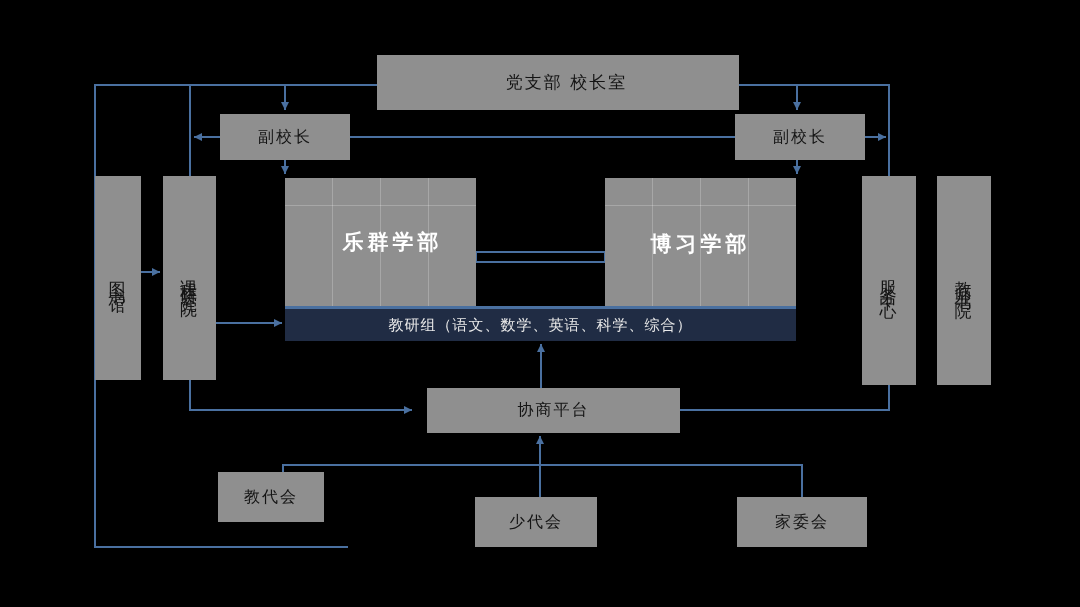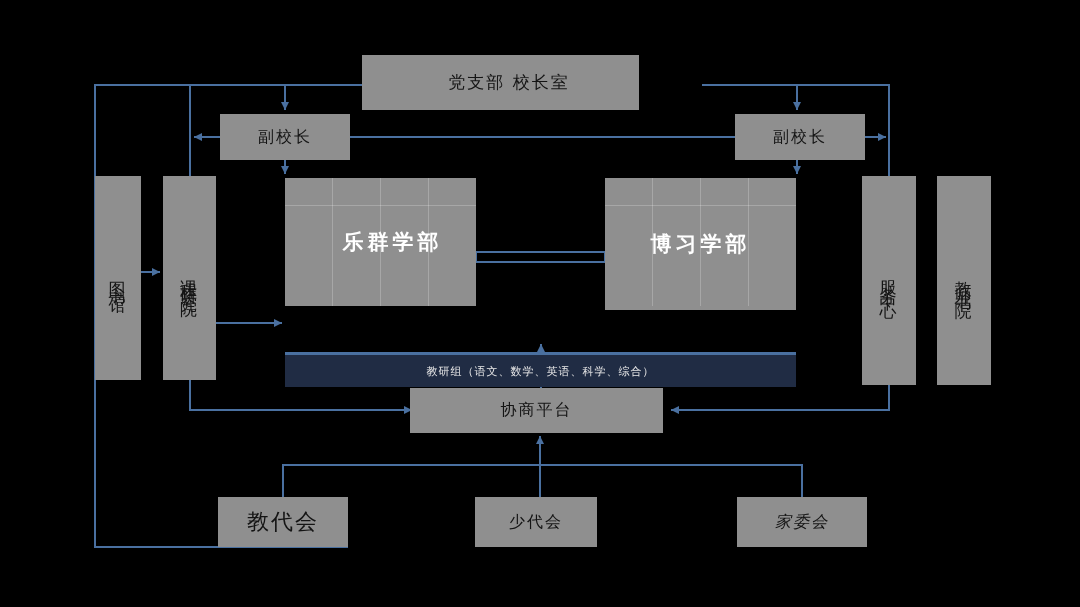--- a/index.html
+++ b/index.html
@@ -28,23 +28,22 @@
     color:var(--division-text,#ffffff);
     font-weight:bold; font-size:21px; letter-spacing:4px;
   }
   .gridline { position:absolute; background:rgba(255,255,255,0.22); }
   .trg {
     position:absolute;
     background:var(--trg-bar-fill,#202c44);
     border-top:3px solid var(--connector,#4a70a0);
     color:var(--trg-bar-text,#e9e9e9);
     display:flex; align-items:center; justify-content:center;
-    font-size:11px; letter-spacing:1px;
+    font-size:15px; letter-spacing:1px;
     box-sizing:border-box;
-    margin-top:46px;
   }
 </style>
 </head>
 <body>
 
 <div class="stage">
 
   <svg class="wires" viewBox="0 0 1080 607">
     <defs>
       <marker id="arr" markerUnits="userSpaceOnUse" markerWidth="10" markerHeight="10" refX="8" refY="5" orient="auto">
@@ -64,21 +63,21 @@
     <path class="wire" d="M141,272 L160,272" marker-end="url(#arr)"></path>
     <path class="wire" d="M216,323 L282,323" marker-end="url(#arr)"></path>
     <rect class="wire" x="476" y="252" width="129" height="10"></rect>
     <path class="wire" d="M541,388 L541,344" marker-end="url(#arr)"></path>
     <path class="wire" d="M190,380 L190,410 L412,410" marker-end="url(#arr)"></path>
     <path class="wire" d="M889,385 L889,410 L671,410" marker-end="url(#arr)"></path>
     <path class="wire" d="M540,497 L540,436" marker-end="url(#arr)"></path>
     <path class="wire" d="M283,497 L283,465 L802,465 L802,497"></path>
   </svg>
 
-  <div class="node" style="left:362px; top:55px; width:277px; height:55px;padding-left:17px;">党支部 校长室</div>
+  <div class="node" style="left:377px; top:55px; width:362px; height:55px;padding-left:17px;">党支部 校长室</div>
 
   <div class="node" style="left:220px; top:114px; width:130px; height:46px; font-size:16px;">副校长</div>
 
   <div class="node" style="left:735px; top:114px; width:130px; height:46px; font-size:16px;">副校长</div>
 
   <div class="node vnode" style="left:95px; top:176px; width:46px; height:204px;">图书馆</div>
 
   <div class="node vnode" style="left:163px; top:176px; width:53px; height:204px; letter-spacing:5px;">课程研究院</div>
 
   <div class="node division" style="left:285px; top:178px; width:191px; height:128px;padding-left:24px;">
@@ -96,21 +95,21 @@
     <div class="gridline" style="left:0; top:27px; width:191px; height:1px;"></div>
     <span style="position:relative;">博习学部</span>
   </div>
 
   <div class="trg" style="left:285px; top:306px; width:511px; height:35px;">教研组（语文、数学、英语、科学、综合）</div>
 
   <div class="node vnode" style="left:862px; top:176px; width:54px; height:209px;">服务中心</div>
 
   <div class="node vnode" style="left:937px; top:176px; width:54px; height:209px;">教师书院</div>
 
-  <div class="node" style="left:410px; top:388px; width:253px; height:45px; font-size:16px;">协商平台</div>
+  <div class="node" style="left:427px; top:388px; width:253px; height:45px; font-size:16px;">协商平台</div>
 
-  <div class="node" style="left:218px; top:497px; width:130px; height:50px; font-size:22px;">教代会</div>
+  <div class="node" style="left:218px; top:472px; width:106px; height:50px; font-size:16px;">教代会</div>
 
   <div class="node" style="left:475px; top:497px; width:122px; height:50px; font-size:16px;">少代会</div>
 
-  <div class="node" style="left:737px; top:497px; width:130px; height:50px; font-size:16px;font-style:italic;">家委会</div>
+  <div class="node" style="left:737px; top:497px; width:130px; height:50px; font-size:16px;">家委会</div>
 
 </div>
 
 </body></html>

